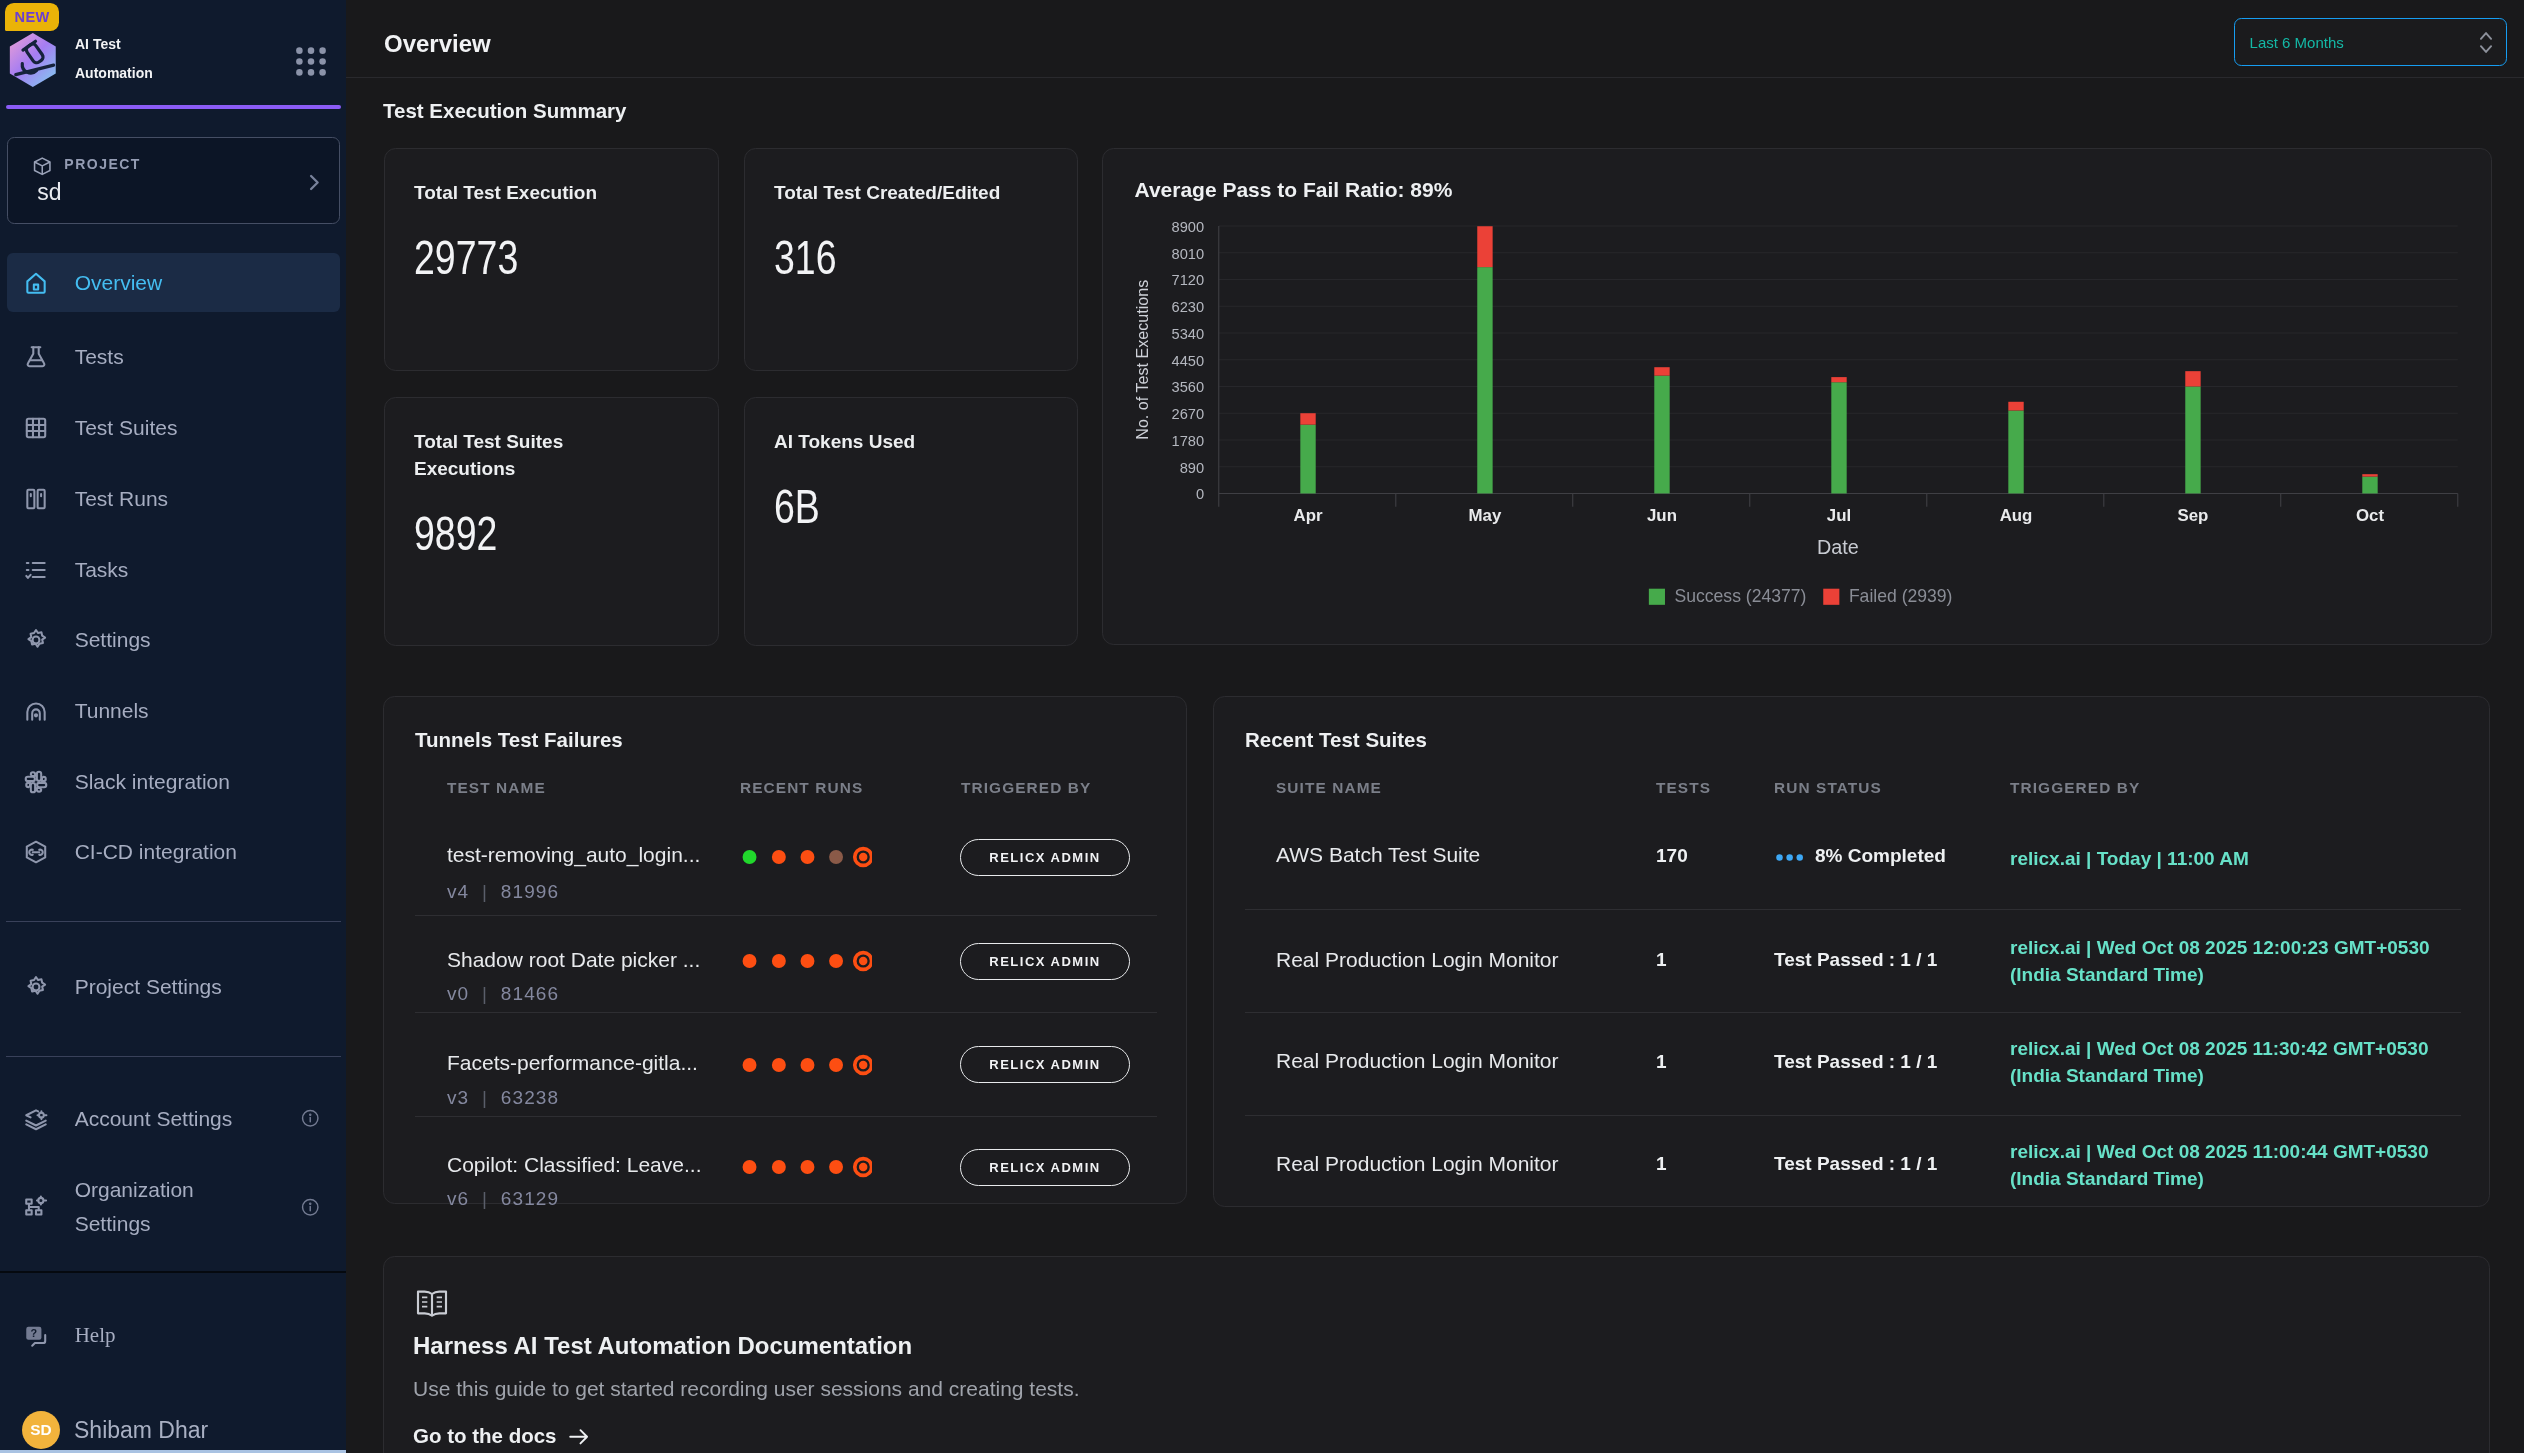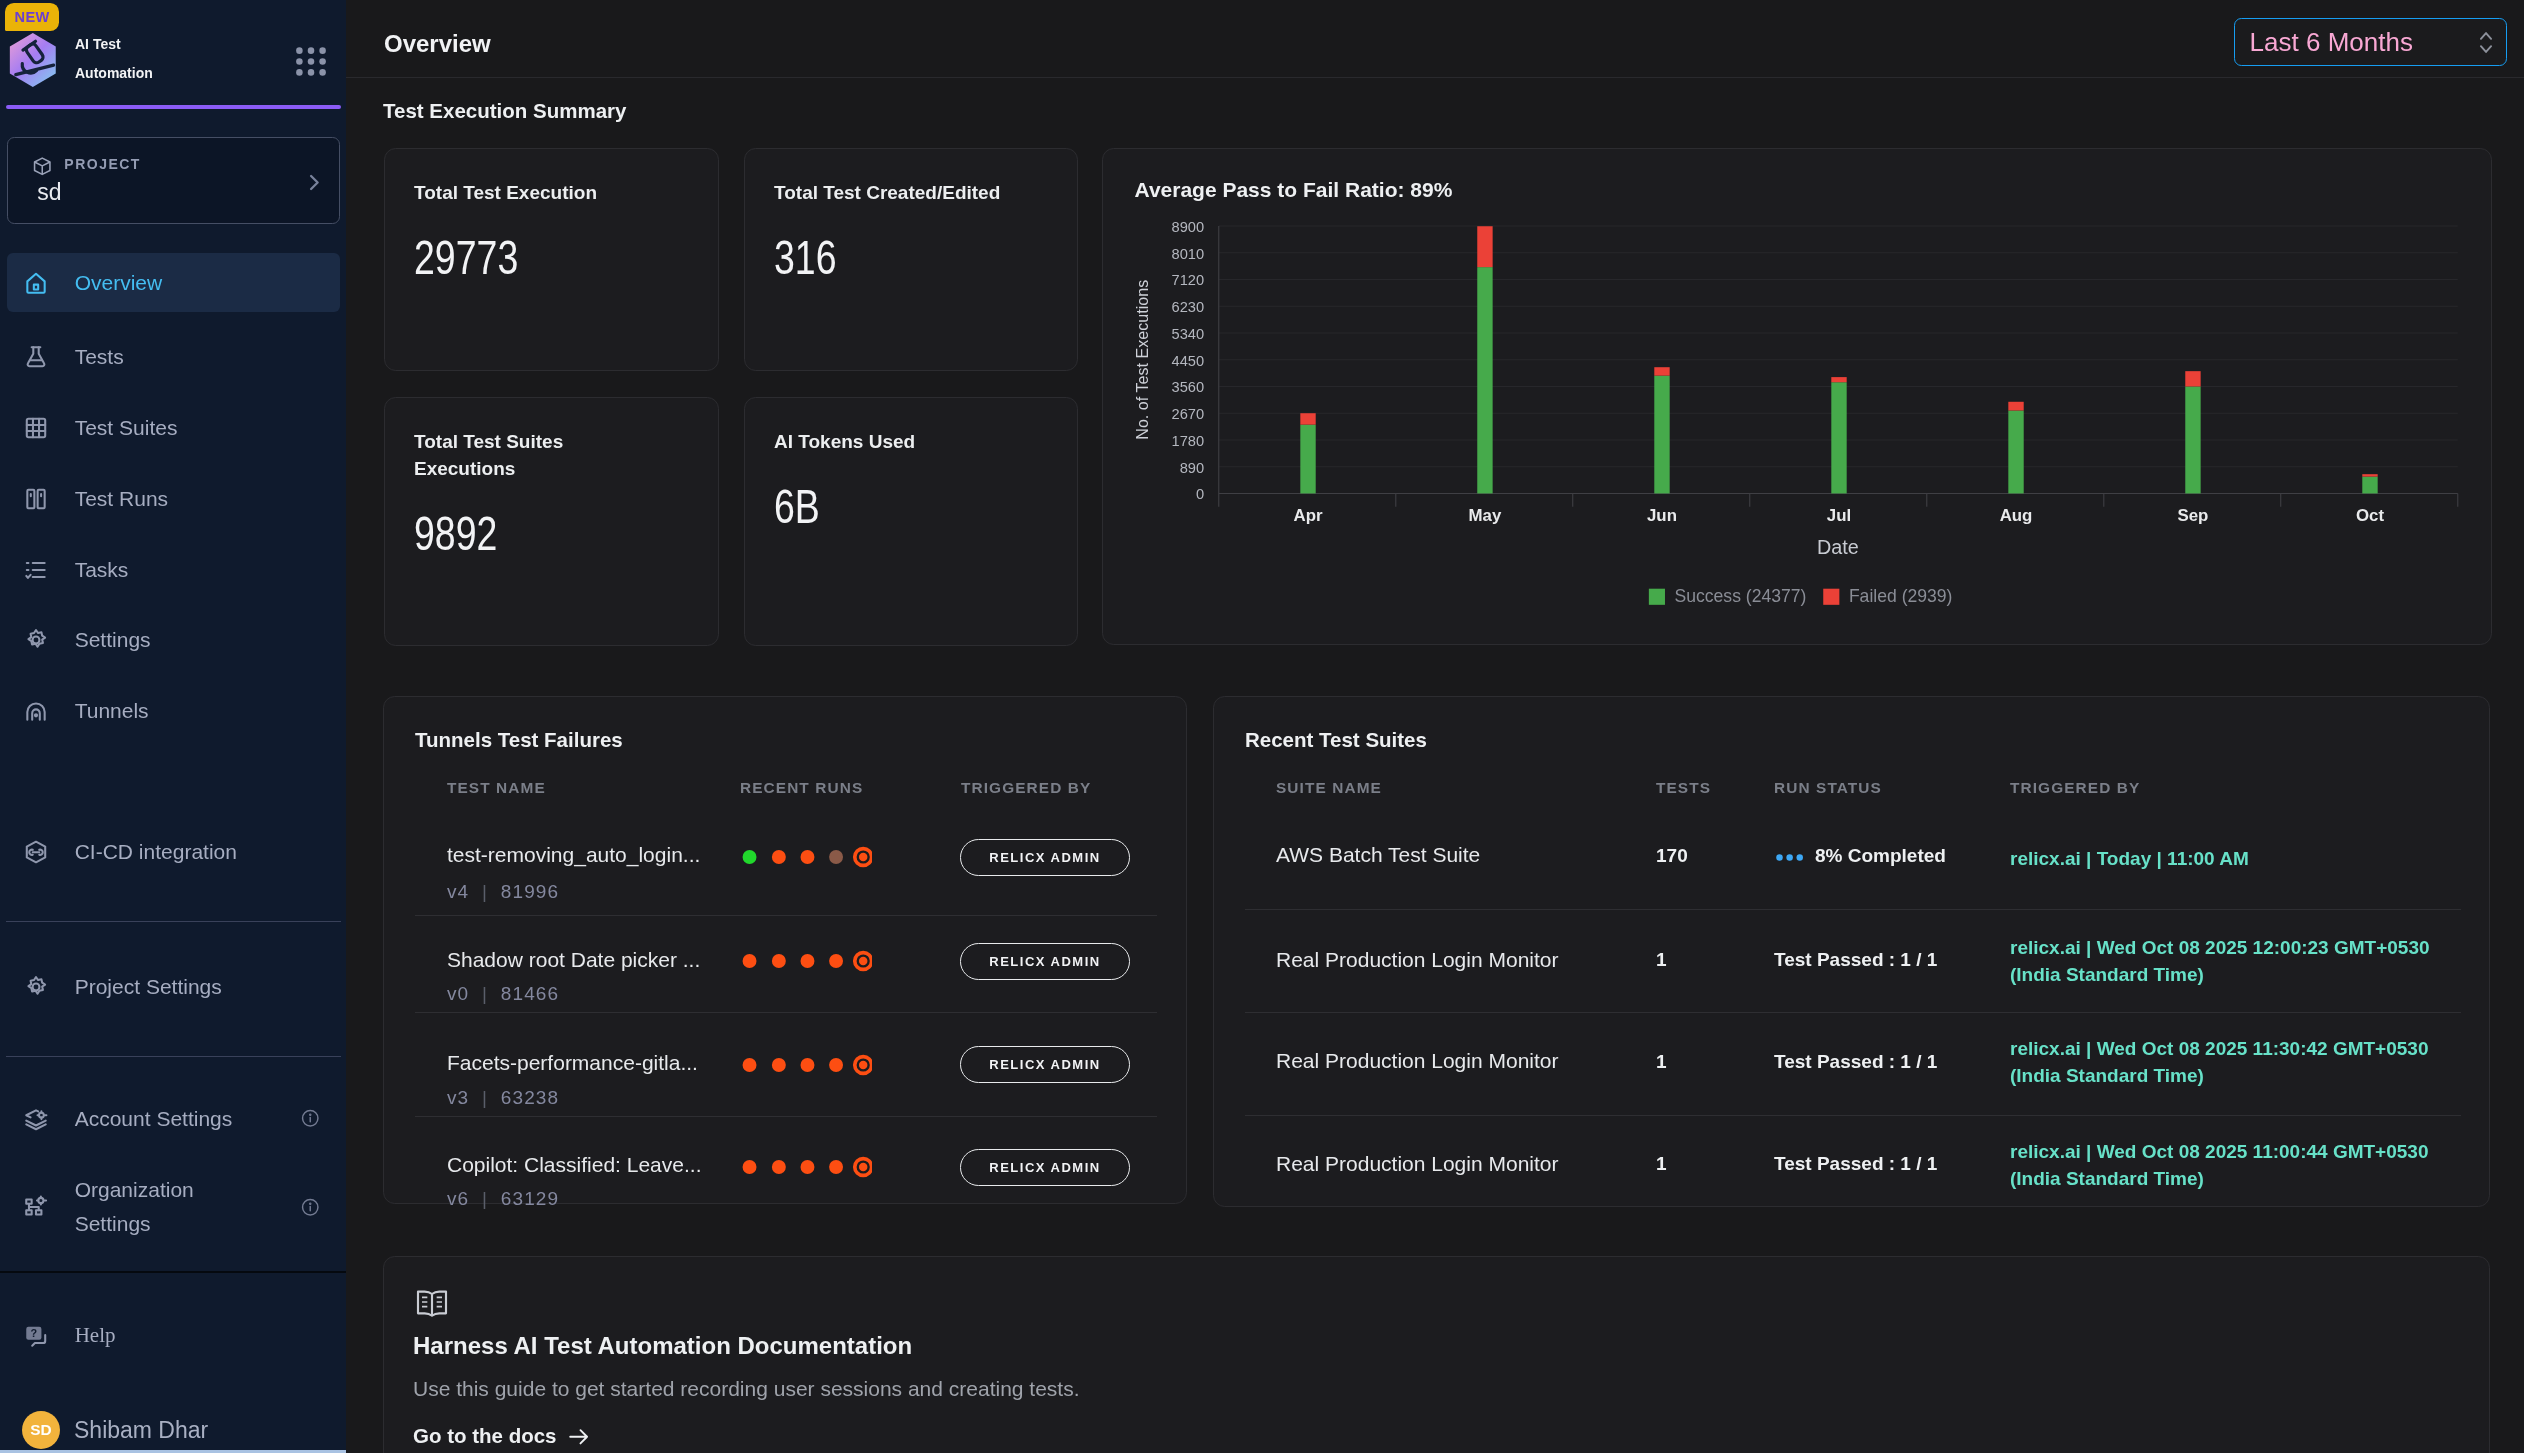--- a/index.html
+++ b/index.html
@@ -29,21 +29,21 @@
 .bottom-part { left:0; top:1271px; width:346px; height:182px; background:#0f1a2d; border-top:2.2px solid rgba(0,0,0,.65); }
 .help-item span { color:#a6adc1;font-family:Liberation Serif, serif; }
 .user-row { left:22px; top:1411px; width:315px; height:38px; display:flex; align-items:center; }
 .avatar { width:38px; height:38px; border-radius:50%; background:#f2b33c; color:#fff; font-size:15.4px; font-weight:bold; display:flex; align-items:center; justify-content:center; }
 .user-row span { margin-left:14px; color:#a9b0c3; font-size:23px; }
 .blue-bottom { left:0; top:1450px; width:346px; height:3.7px; background:#a9c2e2; }
 
 .mheader { left:0; top:0; width:2178px; height:78px; background:#19191b; border-bottom:1.5px solid #29292d; }
 .mtitle { position:absolute; left:38px; top:30px; color:#f1f2f4; font-size:24px; font-weight:bold; }
 .select { position:absolute; left:1888px; top:18.3px; width:273px; height:48px; border:1.8px solid #169df2; border-radius:7.3px; background:#1b1b1d; display:flex; align-items:center; }
-.select span { margin-left:14.6px; color:#f9a8d4; font-size:26px; flex:1; }
+.select span { margin-left:14.6px; color:#14b8a6; font-size:15px; flex:1; }
 .select svg { margin-right:11.7px; }
 .sec-title { color:#eef0f2; font-size:20.5px; font-weight:bold; }
 .scard { padding:30px 29px; }
 .ctitle { color:#eceef0; font-size:19px; font-weight:bold; line-height:27px; }
 .cnum { color:#f2f3f5; font-size:49px; font-weight:400; margin-top:23px; transform:scaleX(.765); transform-origin:left center; white-space:nowrap; }
 .chart-title { position:absolute; left:31.5px; top:29px; color:#eef0f2; font-size:21px; font-weight:bold; }
 .tbl-title { position:absolute; left:31px; top:31px; color:#eef0f2; font-size:20.5px; font-weight:bold; }
 .th { color:#7b7f89; font-size:15.4px; font-weight:bold; letter-spacing:1.1px; }
 .rowname { position:absolute; color:#e7e9ec; font-size:21px; white-space:nowrap; }
 .rowsub { position:absolute; font-size:19px; color:#84889f; letter-spacing:1.1px; }
@@ -145,20 +145,30 @@
     <span>Settings</span>
   </div>
   <div class="abs nav-item" style="top:681px;">
     <svg class="nicon" viewBox="0 0 24 24">
         <path d="M4 20 v-7 a8 8 0 0 1 16 0 v7"></path>
         <path d="M8.5 20 v-6 a3.5 3.5 0 0 1 7 0 v6"></path>
         <circle cx="12" cy="16" r="1" fill="currentColor"></circle>
       </svg>
     <span>Tunnels</span>
   </div>
+  <div class="abs nav-item" style="top:752px;">
+    <svg class="nicon" viewBox="0 0 24 24">
+        <rect x="12.8" y="2.5" width="4" height="8.5" rx="2"></rect>
+        <rect x="7.2" y="13" width="4" height="8.5" rx="2"></rect>
+        <rect x="2.5" y="7.2" width="8.5" height="4" rx="2"></rect>
+        <rect x="13" y="12.8" width="8.5" height="4" rx="2"></rect>
+        <path d="M7.2 5 a2 2 0 0 1 4 0 v1.5 h-2 a2 2 0 0 1 -2 -1.5 Z M19 7.2 a2 2 0 0 1 0 4 h-1.5 v-2 a2 2 0 0 1 1.5 -2 Z M16.8 19 a2 2 0 0 1 -4 0 v-1.5 h2 a2 2 0 0 1 2 1.5 Z M5 16.8 a2 2 0 0 1 0 -4 h1.5 v2 a2 2 0 0 1 -1.5 2 Z" fill="none"></path>
+      </svg>
+    <span>Slack integration</span>
+  </div>
   <div class="abs nav-item" style="top:822px;">
     <svg class="nicon" viewBox="0 0 24 24">
         <path d="M12 2.5 L20.5 7 v10 L12 21.5 L3.5 17 V7 Z"></path>
         <path d="M9 10 a2.4 2.4 0 1 0 0 4.5 M15 10 a2.4 2.4 0 1 1 0 4.5 M9 12.2 h6"></path>
       </svg>
     <span>CI-CD integration</span>
   </div>
   <div class="abs sep" style="top:921px;"></div>
   <div class="abs nav-item" style="top:957px;">
     <svg class="nicon" viewBox="0 0 24 24">

